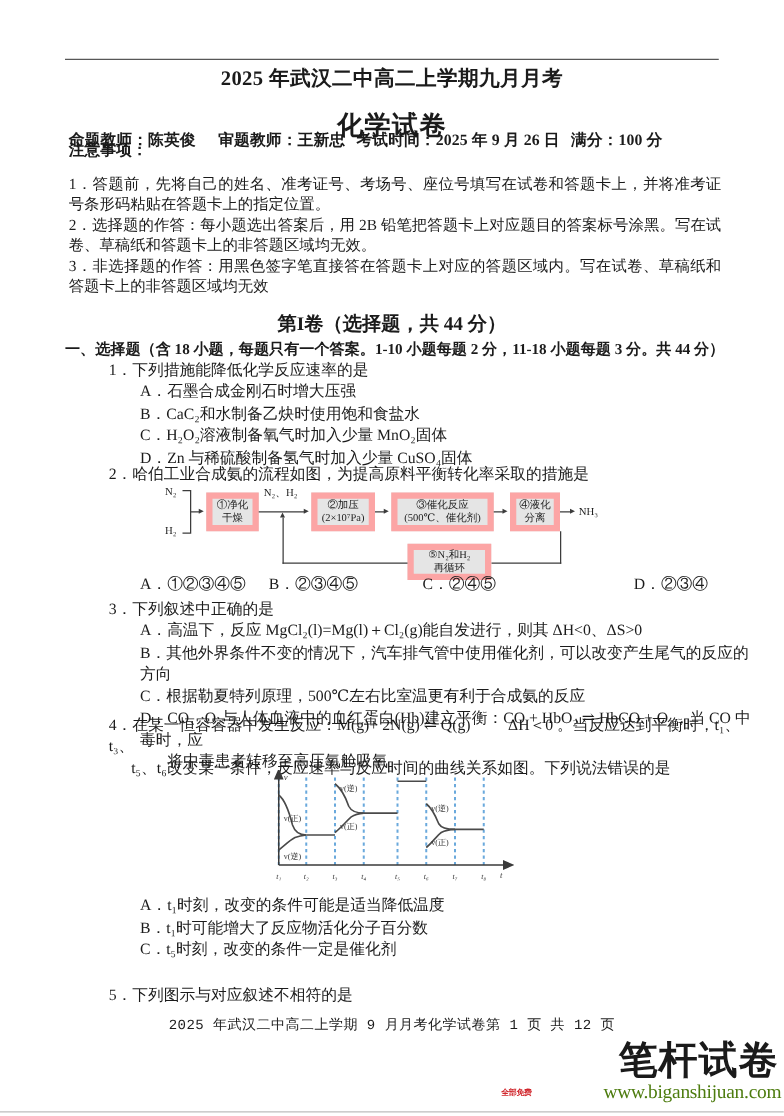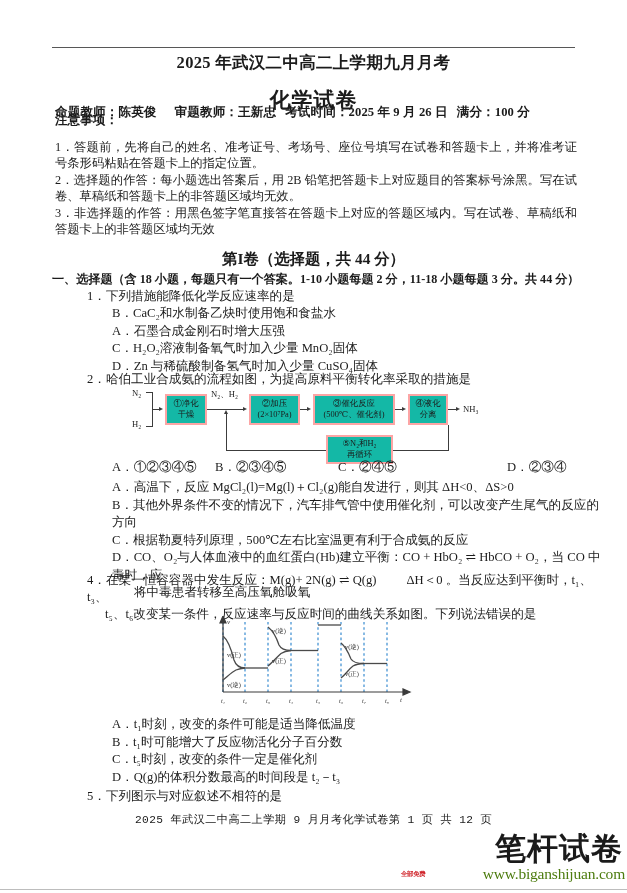--- a/index.html
+++ b/index.html
@@ -139,22 +139,22 @@
     position: absolute;
     left: 130px;
     top: 388px;
     width: 370px;
     height: 70px;
     font-size: 8.6px;
     line-height: 10px;
   }
   .fbox {
     position: absolute;
-    border: 2px solid #fca5a5;
-    background: #14b8a6;
+    border: 5px solid #fca5a5;
+    background: #e5e5e5;
     box-sizing: border-box;
     text-align: center;
     display: flex;
     align-items: center;
     justify-content: center;
     font-size: 8.4px;
     line-height: 10.5px;
     padding: 0 1px;
   }
   .flabel {
@@ -274,22 +274,22 @@
     <p>2．选择题的作答：每小题选出答案后，用 2B 铅笔把答题卡上对应题目的答案标号涂黑。写在试卷、草稿纸和答题卡上的非答题区域均无效。</p>
     <p>3．非选择题的作答：用黑色签字笔直接答在答题卡上对应的答题区域内。写在试卷、草稿纸和答题卡上的非答题区域均无效</p>
   </div>
 
   <div class="part-title">第I卷（选择题，共 44 分）</div>
   <div class="section-line">一、选择题（含 18 小题，每题只有一个答案。1-10 小题每题 2 分，11-18 小题每题 3 分。共 44 分）</div>
 
   <div class="q" style="top:288px;">
     <span class="stem"><span>1．</span><span>下列措施能降低化学反应速率的是</span></span>
     <span class="opts">
+      <span class="opt"><span>A．</span><span>石墨合成金刚石时增大压强</span></span>
       <span class="opt"><span>B．</span><span>CaC₂和水制备乙炔时使用饱和食盐水</span></span>
-      <span class="opt"><span>A．</span><span>石墨合成金刚石时增大压强</span></span>
       <span class="opt"><span>C．</span><span>H₂O₂溶液制备氧气时加入少量 MnO₂固体</span></span>
       <span class="opt"><span>D．</span><span>Zn 与稀硫酸制备氢气时加入少量 CuSO₄固体</span></span>
     </span>
   </div>
 
   <div class="q" style="top:371px;">
     <span class="stem"><span>2．</span><span>哈伯工业合成氨的流程如图，为提高原料平衡转化率采取的措施是</span></span>
   </div>
 
   <div class="flow">
@@ -346,20 +346,21 @@
   <div class="q" style="top:459px;">
     <span class="opts-row">
       <span class="ochoice" style="left:25px;"><span>A．</span><span>①②③④⑤</span></span>
       <span class="ochoice" style="left:128px;"><span>B．</span><span>②③④⑤</span></span>
       <span class="ochoice" style="left:251px;"><span>C．</span><span>②④⑤</span></span>
       <span class="ochoice" style="left:420px;"><span>D．</span><span>②③④</span></span>
     </span>
   </div>
 
   <div class="q" style="top:479px;">
+    <span class="stem"><span>3．</span><span>下列叙述中正确的是</span></span>
     <span class="opts">
       <span class="opt"><span>A．</span><span>高温下，反应 MgCl₂(l)=Mg(l)＋Cl₂(g)能自发进行，则其 ΔH&lt;0、ΔS&gt;0</span></span>
       <span class="opt"><span>B．</span><span>其他外界条件不变的情况下，汽车排气管中使用催化剂，可以改变产生尾气的反应的方向</span></span>
       <span class="opt"><span>C．</span><span>根据勒夏特列原理，500℃左右比室温更有利于合成氨的反应</span></span>
       <span class="opt wrap"><span>D．</span><span>CO、O₂与人体血液中的血红蛋白(Hb)建立平衡：CO + HbO₂ ⇌ HbCO + O₂，当 CO 中毒时，应</span><span class="cont">将中毒患者转移至高压氧舱吸氧</span></span>
     </span>
   </div>
 
   <div class="q" style="top:572px;">
     <span class="stem"><span>4．</span><span>在某一恒容容器中发生反应：M(g)+ 2N(g) ⇌ Q(g)</span><span style="display:inline-block;width:30px;"></span><span>ΔH＜0 。当反应达到平衡时，t₁、t₃、</span></span>
@@ -424,21 +425,20 @@
         <text x="150" y="87">t₇</text>
         <text x="173" y="87">t₈</text>
       </g>
     </svg>
   </div>
 
   <div class="q" style="top:716px;">
     <span class="opt"><span>A．</span><span>t₁时刻，改变的条件可能是适当降低温度</span></span>
     <span class="opt"><span>B．</span><span>t₁时可能增大了反应物活化分子百分数</span></span>
     <span class="opt"><span>C．</span><span>t₅时刻，改变的条件一定是催化剂</span></span>
-    <span class="opt"><span>D．</span><span>Q(g)的体积分数最高的时间段是 t₂－t₃</span></span>
   </div>
 
   <div class="q" style="top:788px;">
     <span class="stem"><span>5．</span><span>下列图示与对应叙述不相符的是</span></span>
   </div>
 
   <div class="footer">2025 年武汉二中高二上学期 9 月月考化学试卷第 1 页 共 12 页</div>
 
   <div class="wm">
     <div class="wm-cn">笔杆试卷</div>

